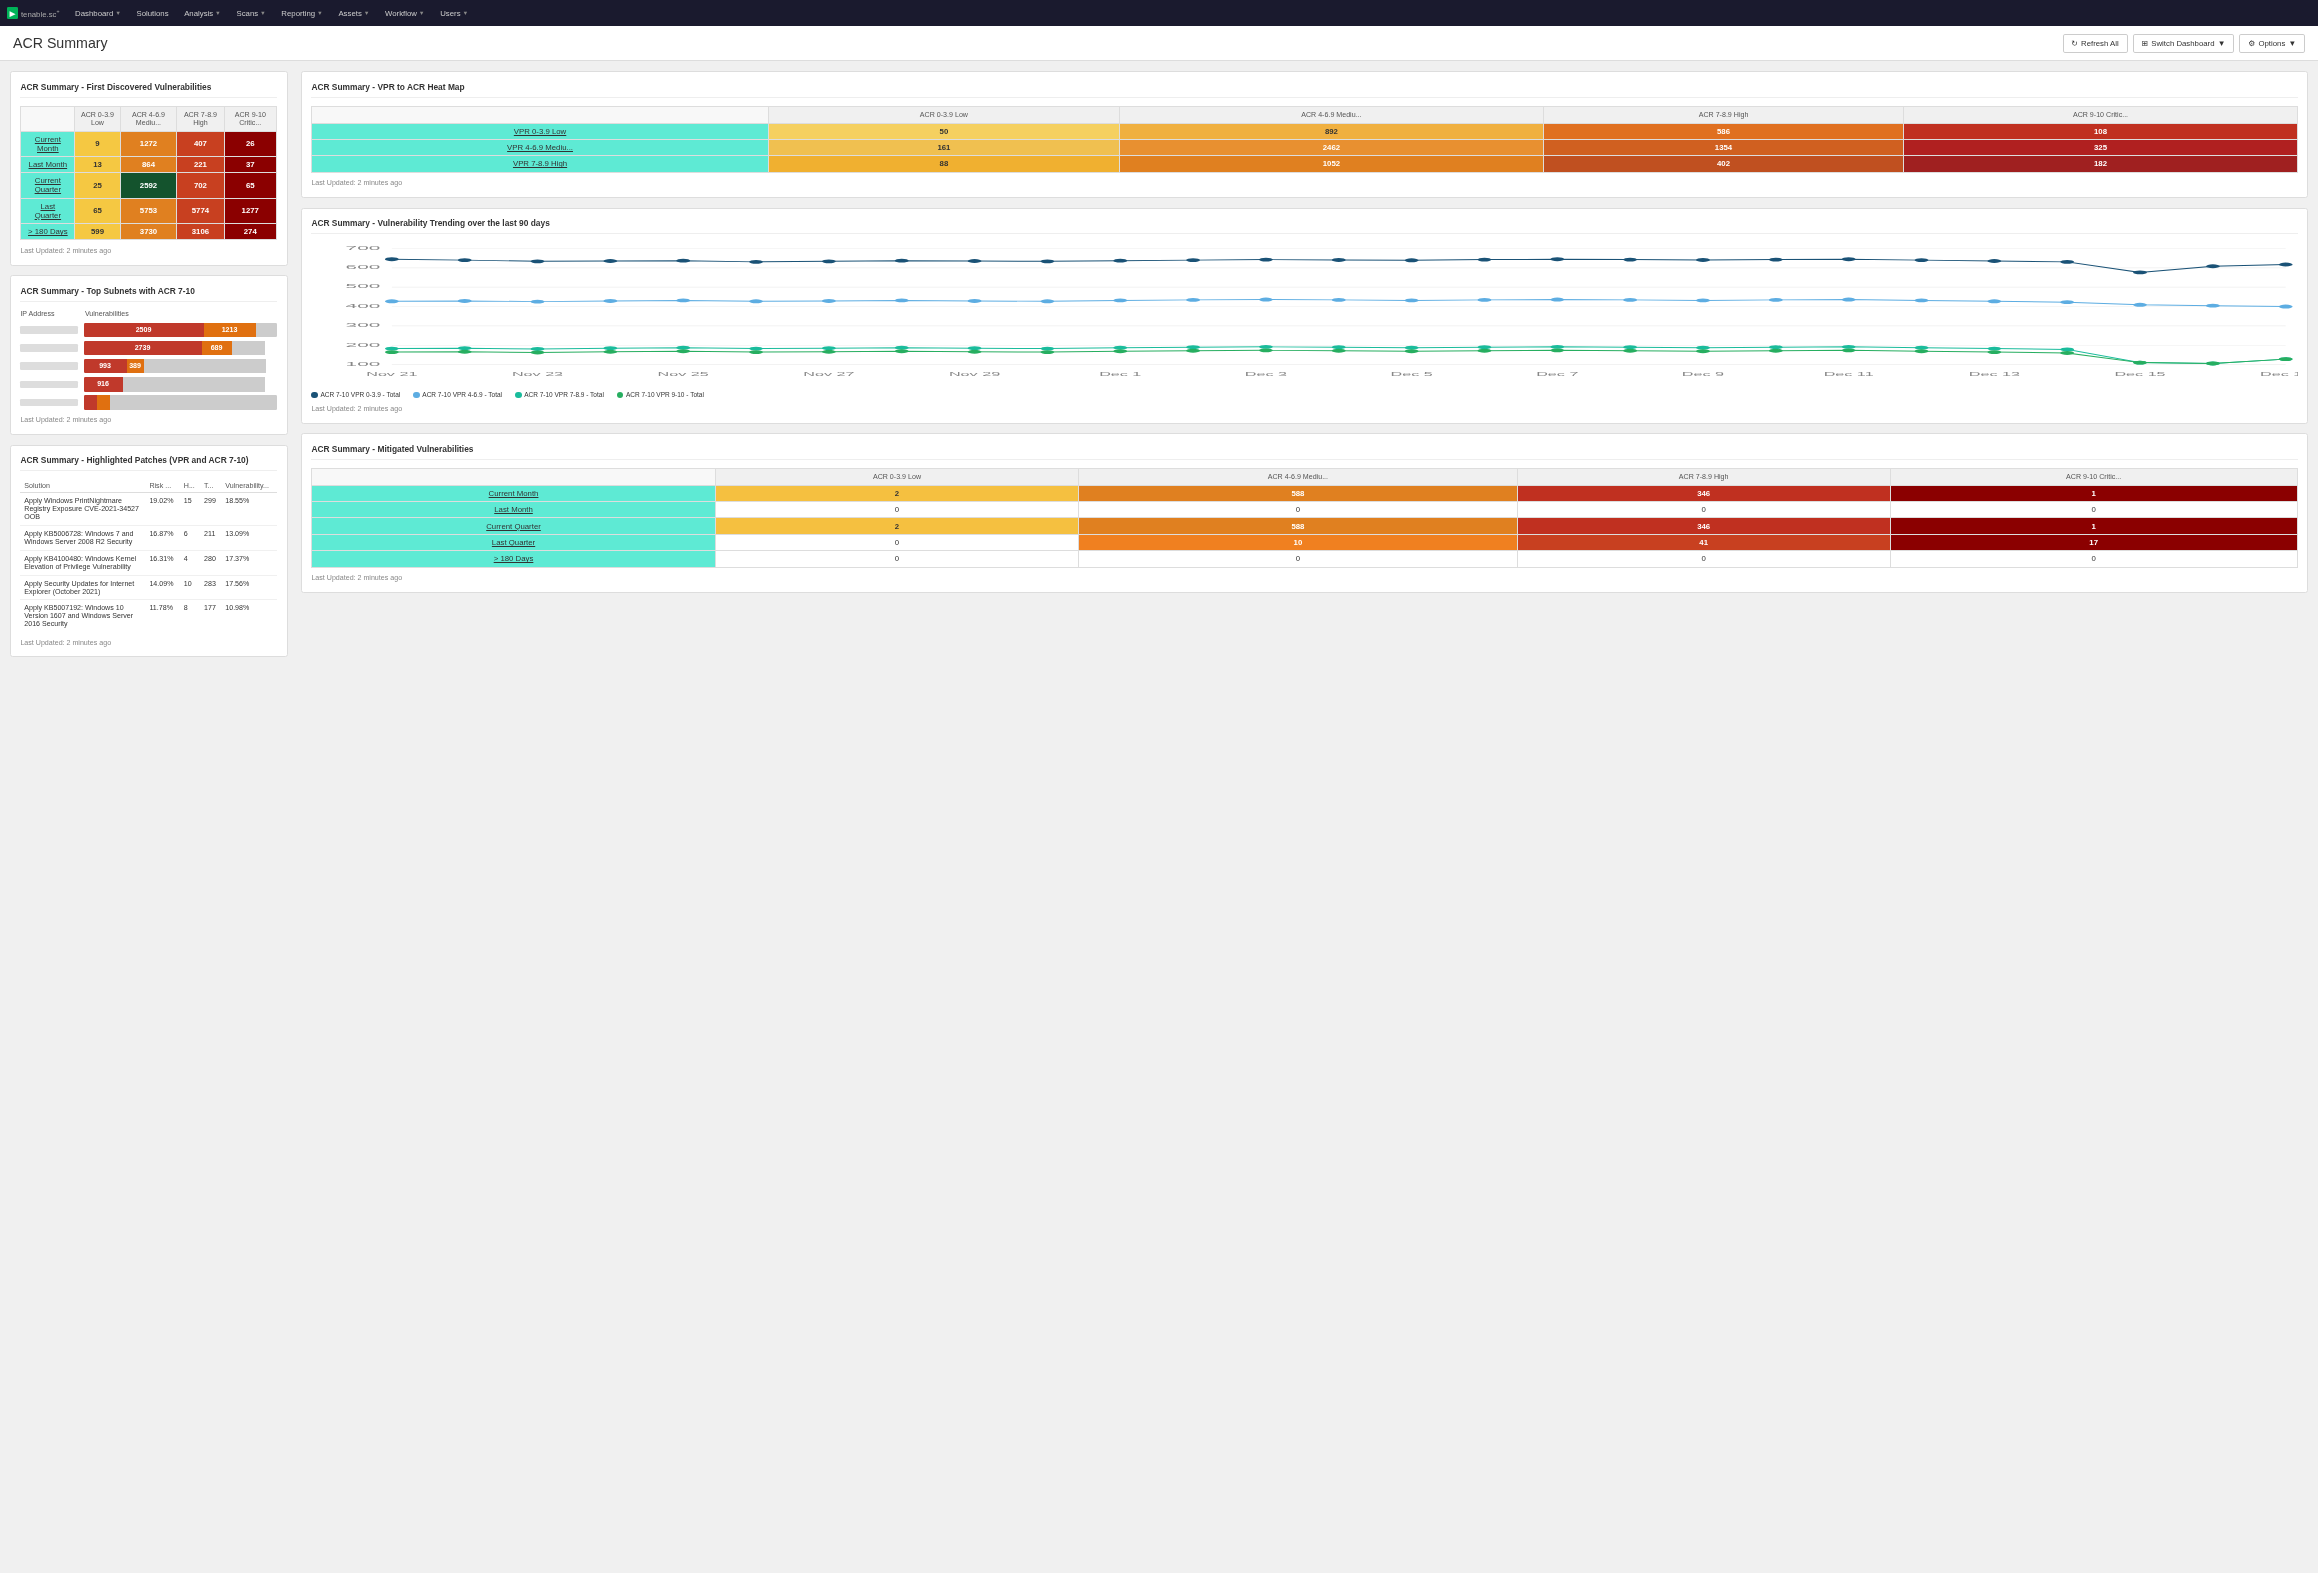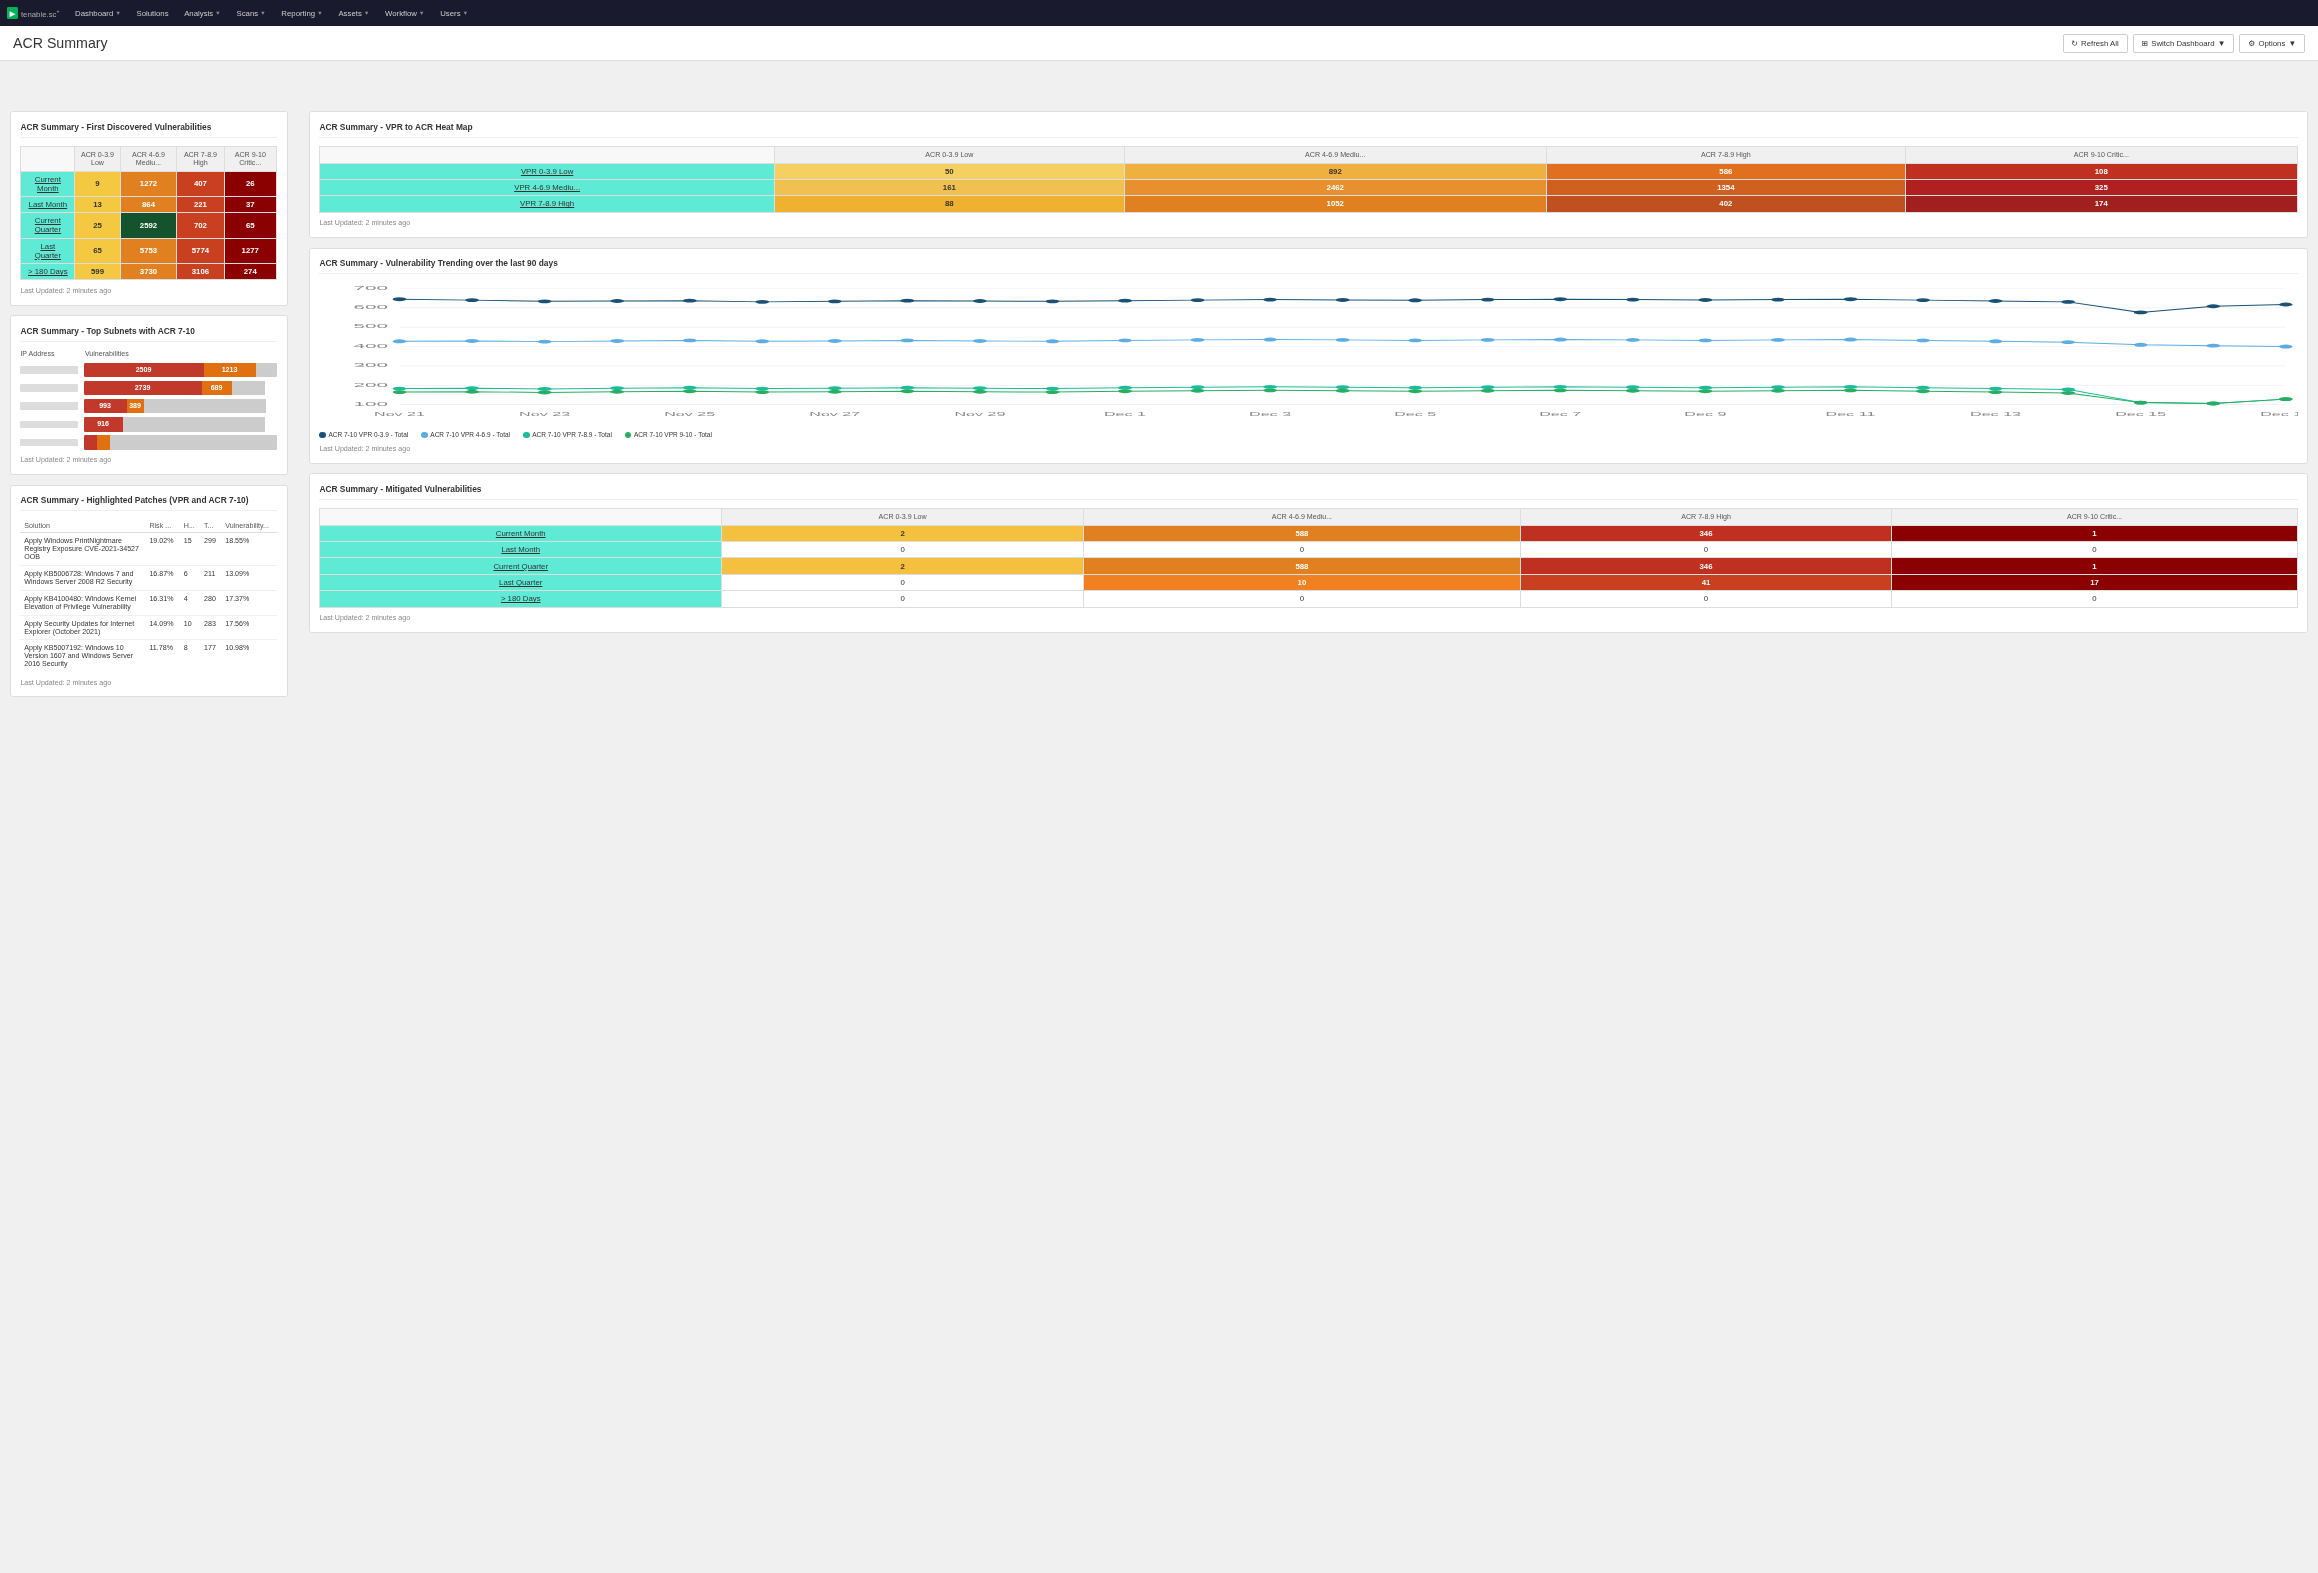--- a/index.html
+++ b/index.html
@@ -44,22 +44,21 @@
       display: flex; align-items: center; gap: 3.2px;
       padding: 3.9px 7.8px; border-radius: 1.9px; cursor: pointer;
       font-size: 7.8px; border: 0.6px solid #ccc; background: white; color: #333;
     }
 
     
     .main-content {
       padding: 9.7px;
       display: grid;
       grid-template-columns: 278px 1fr;
-      gap: 21px;
-      margin-top: 40px;
+      gap: 13px;
     }
     .left-col { display: flex; flex-direction: column; gap: 9.7px; }
     .right-col { display: flex; flex-direction: column; gap: 9.7px; }
 
     
     .card {
       background: white;
       border: 0.6px solid #ddd;
       border-radius: 2.6px;
       padding: 9.7px;
@@ -358,21 +357,21 @@
               <td style="background:#f0c050;color:#333">161</td>
               <td style="background:#e89030;color:white">2462</td>
               <td style="background:#d06020;color:white">1354</td>
               <td style="background:#b02020;color:white">325</td>
             </tr>
             <tr>
               <td class="row-label">VPR 7-8.9 High</td>
               <td style="background:#f0b030;color:#333">88</td>
               <td style="background:#e08020;color:white">1052</td>
               <td style="background:#c05020;color:white">402</td>
-              <td style="background:#a02020;color:white">174</td>
+              <td style="background:#a02020;color:white">182</td>
             </tr>
           </tbody>
       </table>
       <div class="last-updated">Last Updated: 2 minutes ago</div>
     </div>
 
     <div class="card">
       <div class="card-title">ACR Summary - Vulnerability Trending over the last 90 days</div>
       <div>
         <svg id="trend-svg" width="100%" height="142" viewBox="0 0 860 220" preserveAspectRatio="none" style="font-size:13px">

